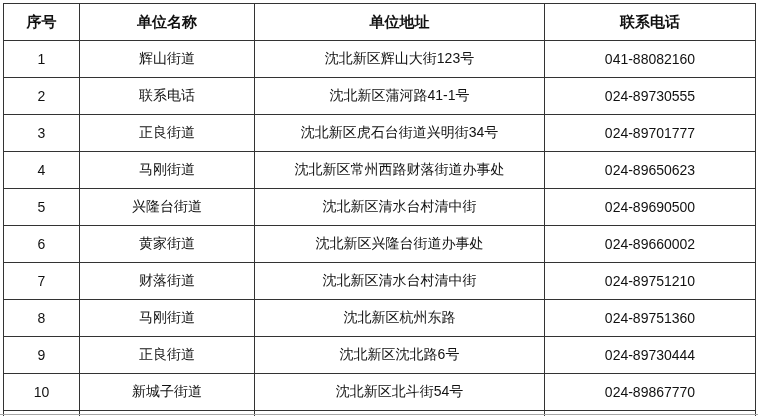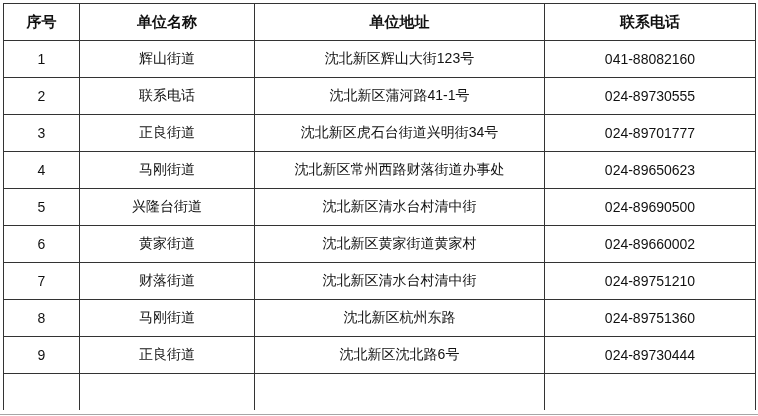--- a/index.html
+++ b/index.html
@@ -104,41 +104,47 @@
       </tr>
       <tr>
         <td>5</td>
         <td>兴隆台街道</td>
         <td>沈北新区清水台村清中街</td>
         <td>024-89690500</td>
       </tr>
       <tr>
         <td>6</td>
         <td>黄家街道</td>
-        <td>沈北新区黄家街道黄家村</td>
+        <td>沈北新区兴隆台街道办事处</td>
         <td>024-89660002</td>
       </tr>
       <tr>
         <td>7</td>
         <td>财落街道</td>
         <td>沈北新区清水台村清中街</td>
         <td>024-89751210</td>
       </tr>
       <tr>
         <td>8</td>
         <td>马刚街道</td>
         <td>沈北新区杭州东路</td>
         <td>024-89751360</td>
       </tr>
       <tr>
         <td>9</td>
         <td>正良街道</td>
         <td>沈北新区沈北路6号</td>
         <td>024-89730444</td>
       </tr>
+      <tr>
+        <td>10</td>
+        <td>新城子街道</td>
+        <td>沈北新区北斗街54号</td>
+        <td>024-89867770</td>
+      </tr>
       <tr class="partial-row">
         <td></td>
         <td></td>
         <td></td>
         <td></td>
       </tr>
     </tbody>
   </table>
   <div class="bottom-edge-line"></div>
 </div>

